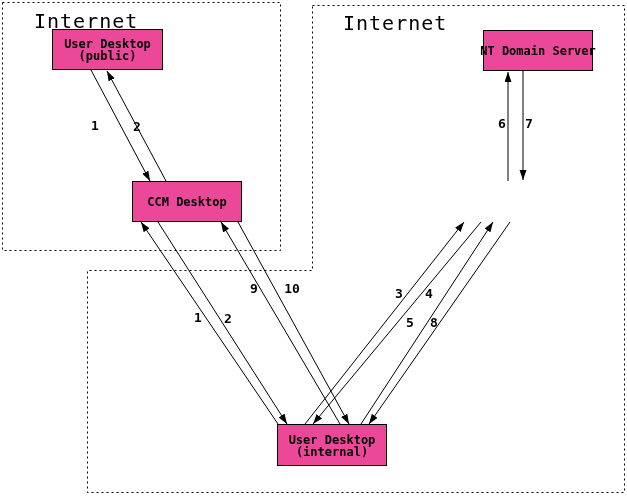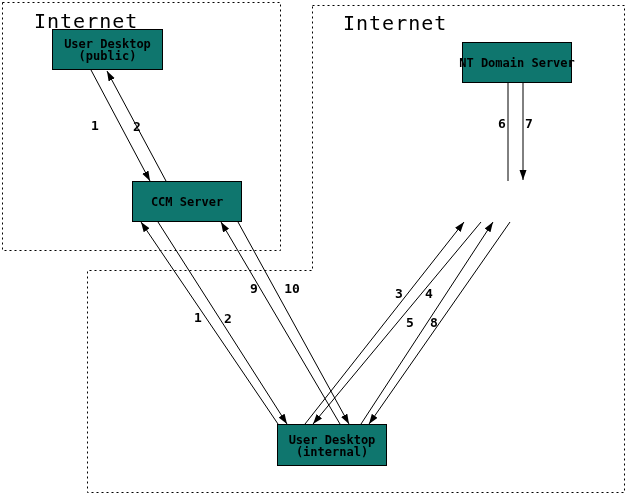--- a/index.html
+++ b/index.html
@@ -12,21 +12,21 @@
     overflow:hidden;
   }
   #wires{position:absolute;left:0;top:0;}
   .zone-label{
     position:absolute;
     font-size:20px;font-weight:normal;letter-spacing:1px;
     white-space:nowrap;
   }
   .node{
     position:absolute;
-    background:#0f766e;
+    background:#ec4899;
     border:1px solid #000;
     display:flex;flex-direction:column;
     align-items:center;justify-content:center;
     text-align:center;
   }
   .node .lbl{font-size:12px;font-weight:bold;line-height:14px;white-space:nowrap;}
   .node .sub{font-size:12px;font-weight:bold;line-height:11px;white-space:nowrap;}
   .zone-path{fill:none;stroke:#000;stroke-width:1;stroke-dasharray:2 3;}
   .wire{stroke:#000;stroke-width:1;fill:none;}
   .num{
@@ -88,24 +88,24 @@
 
   <div class="zone-label" style="left:34px;top:9px;">Internet</div>
   <div class="zone-label" style="left:343px;top:11px;">Internet</div>
 
   <div class="node" style="left:52px;top:29px;width:109px;height:39px;">
     <div class="lbl">User Desktop</div>
     <div class="sub">(public)</div>
   </div>
 
   <div class="node" style="left:132px;top:181px;width:108px;height:39px;">
-    <div class="lbl">CCM Server</div>
+    <div class="lbl">CCM Desktop</div>
   </div>
 
-  <div class="node" style="left:462px;top:30px;width:108px;height:39px;margin-top:12px;">
+  <div class="node" style="left:483px;top:30px;width:108px;height:39px;">
     <div class="lbl">NT Domain Server</div>
   </div>
 
 
   <div class="node" style="left:277px;top:424px;width:108px;height:40px;">
     <div class="lbl">User Desktop</div>
     <div class="sub">(internal)</div>
   </div>
 
 </div>

